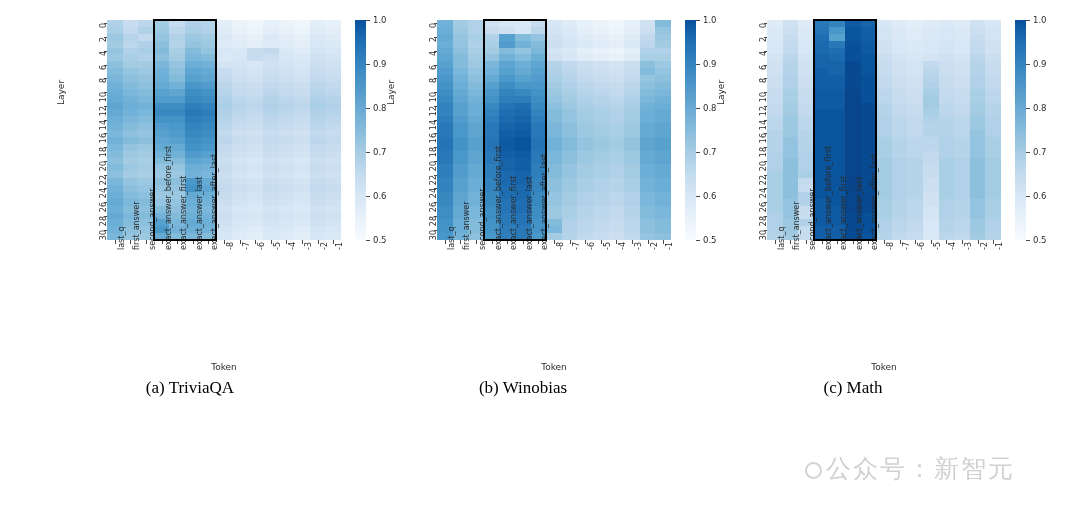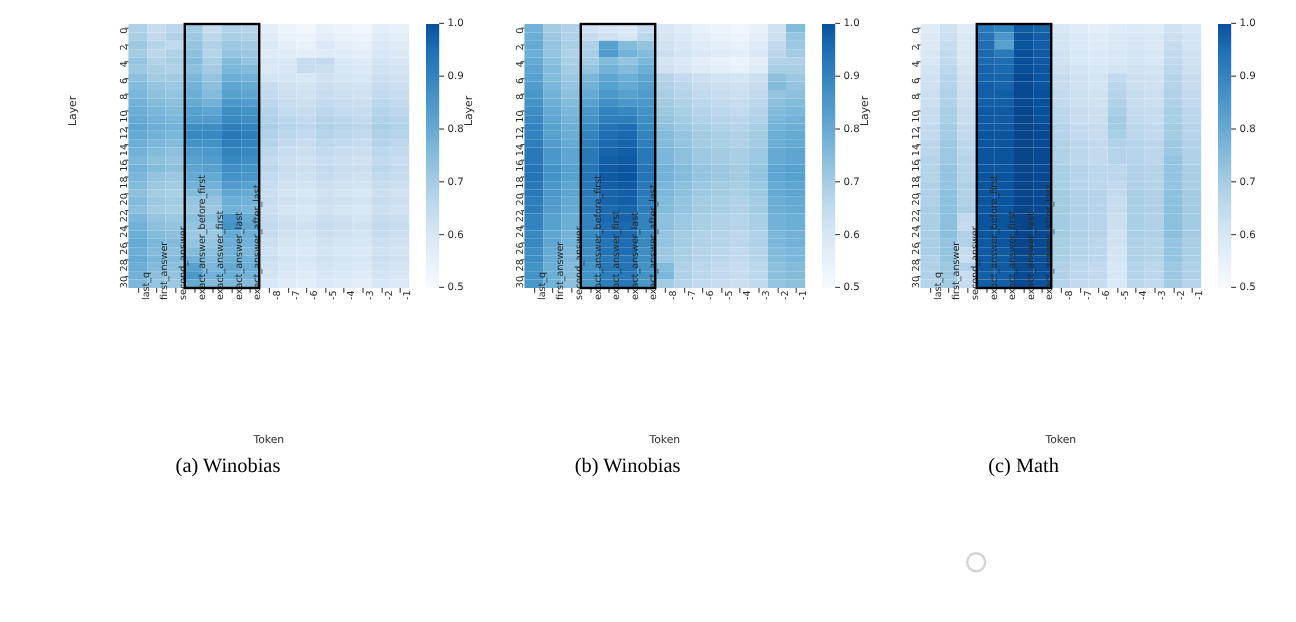--- a/index.html
+++ b/index.html
@@ -1859,21 +1859,21 @@
         <div class="ytickmark" style="top: 174.688px;"></div>
         <div class="ytickmark" style="top: 188.438px;"></div>
         <div class="ytickmark" style="top: 202.188px;"></div>
         <div class="ytickmark" style="top: 215.938px;"></div>
         <div class="ytickmark" style="top: 229.688px;"></div>
       </div>
 
   </div>
 
   <div class="subcaps">
-    <div class="subcap s0">(a) Winobias</div>
+    <div class="subcap s0">(a) TriviaQA</div>
     <div class="subcap s2">(c) Math</div>
     <div class="subcap s1">(b) Winobias</div>
   </div>
 
 
-  <div class="watermark"><span class="wm-badge"></span></div>
+  <div class="watermark"><span class="wm-badge"></span><span>公众号：新智元</span></div>
 
 </div>
 
 </body></html>

